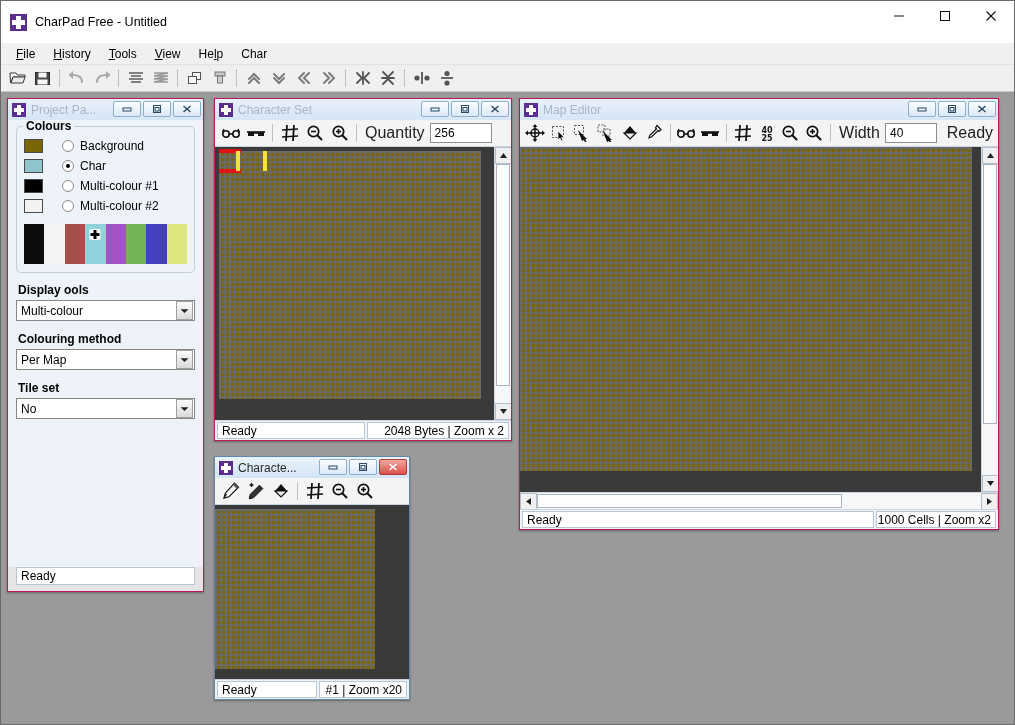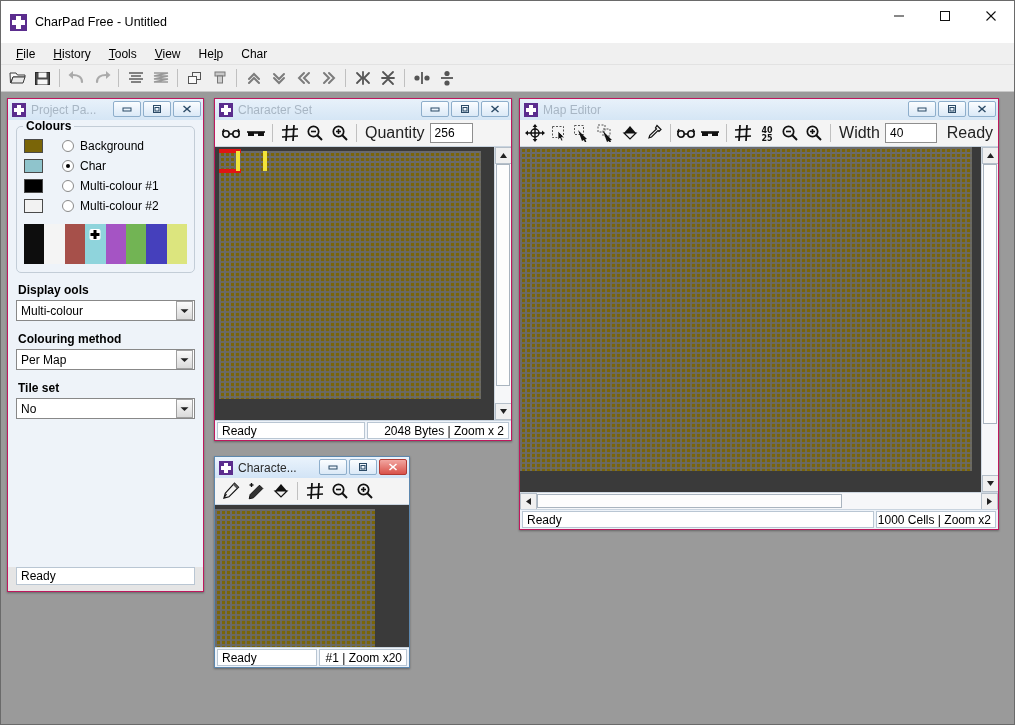--- a/index.html
+++ b/index.html
@@ -634,21 +634,21 @@
         <div class="tb-btn">
           <svg width="18" height="18" viewBox="0 0 18 18">
               <circle cx="7.5" cy="7.5" r="5.2" fill="none" stroke="#111" stroke-width="1.7"></circle>
               <line x1="11.3" y1="11.3" x2="16" y2="16" stroke="#111" stroke-width="2"></line>
               <line x1="5" y1="7.5" x2="10" y2="7.5" stroke="#111" stroke-width="1.6"></line>
               <line x1="7.5" y1="5" x2="7.5" y2="10" stroke="#111" stroke-width="1.6"></line>
             </svg>
         </div>
         <div class="tb-sep"></div>
         <div class="field-label">Quantity</div>
-        <div class="field-box" style="width:43px;">256</div>
+        <div class="field-box" style="width:62px;">256</div>
       </div>
 
       <div class="mdi-body">
         <div class="canvas-wrap">
           <div class="grid-canvas" style="left:4px; top:4px; width:262px; height:248px;">
             <div class="grid-v"></div>
               <div class="grid-h"></div>
           </div>
 
           <div style="position:absolute;left:4px;top:2px;width:22px;height:4px;background:#e01414;"></div>
@@ -844,21 +844,21 @@
           </div>
         </div>
       </div>
 
       <div class="statusbar">
         <div class="sb-cell sb-left">Ready</div>
         <div class="sb-cell" style="width:120px;justify-content:flex-end;">1000 Cells | Zoom x2</div>
       </div>
     </div>
 
-    <div class="mdi active" style="left:213px; top:364px; width:196px; height:212px; border-color:#5d87ad;">
+    <div class="mdi active" style="left:213px; top:364px; width:196px; height:244px; border-color:#5d87ad;">
       <div class="mdi-title">
         <div class="mdi-ico"></div>
         <div class="mdi-cap">Characte...</div>
         <div class="mdi-btns">
           <div class="mdi-btn">
             <svg width="14" height="10" viewBox="0 0 14 10">
                 <rect x="3" y="4" width="8" height="3" fill="none" stroke="#2b4a66"></rect>
               </svg>
           </div>
           <div class="mdi-btn">

